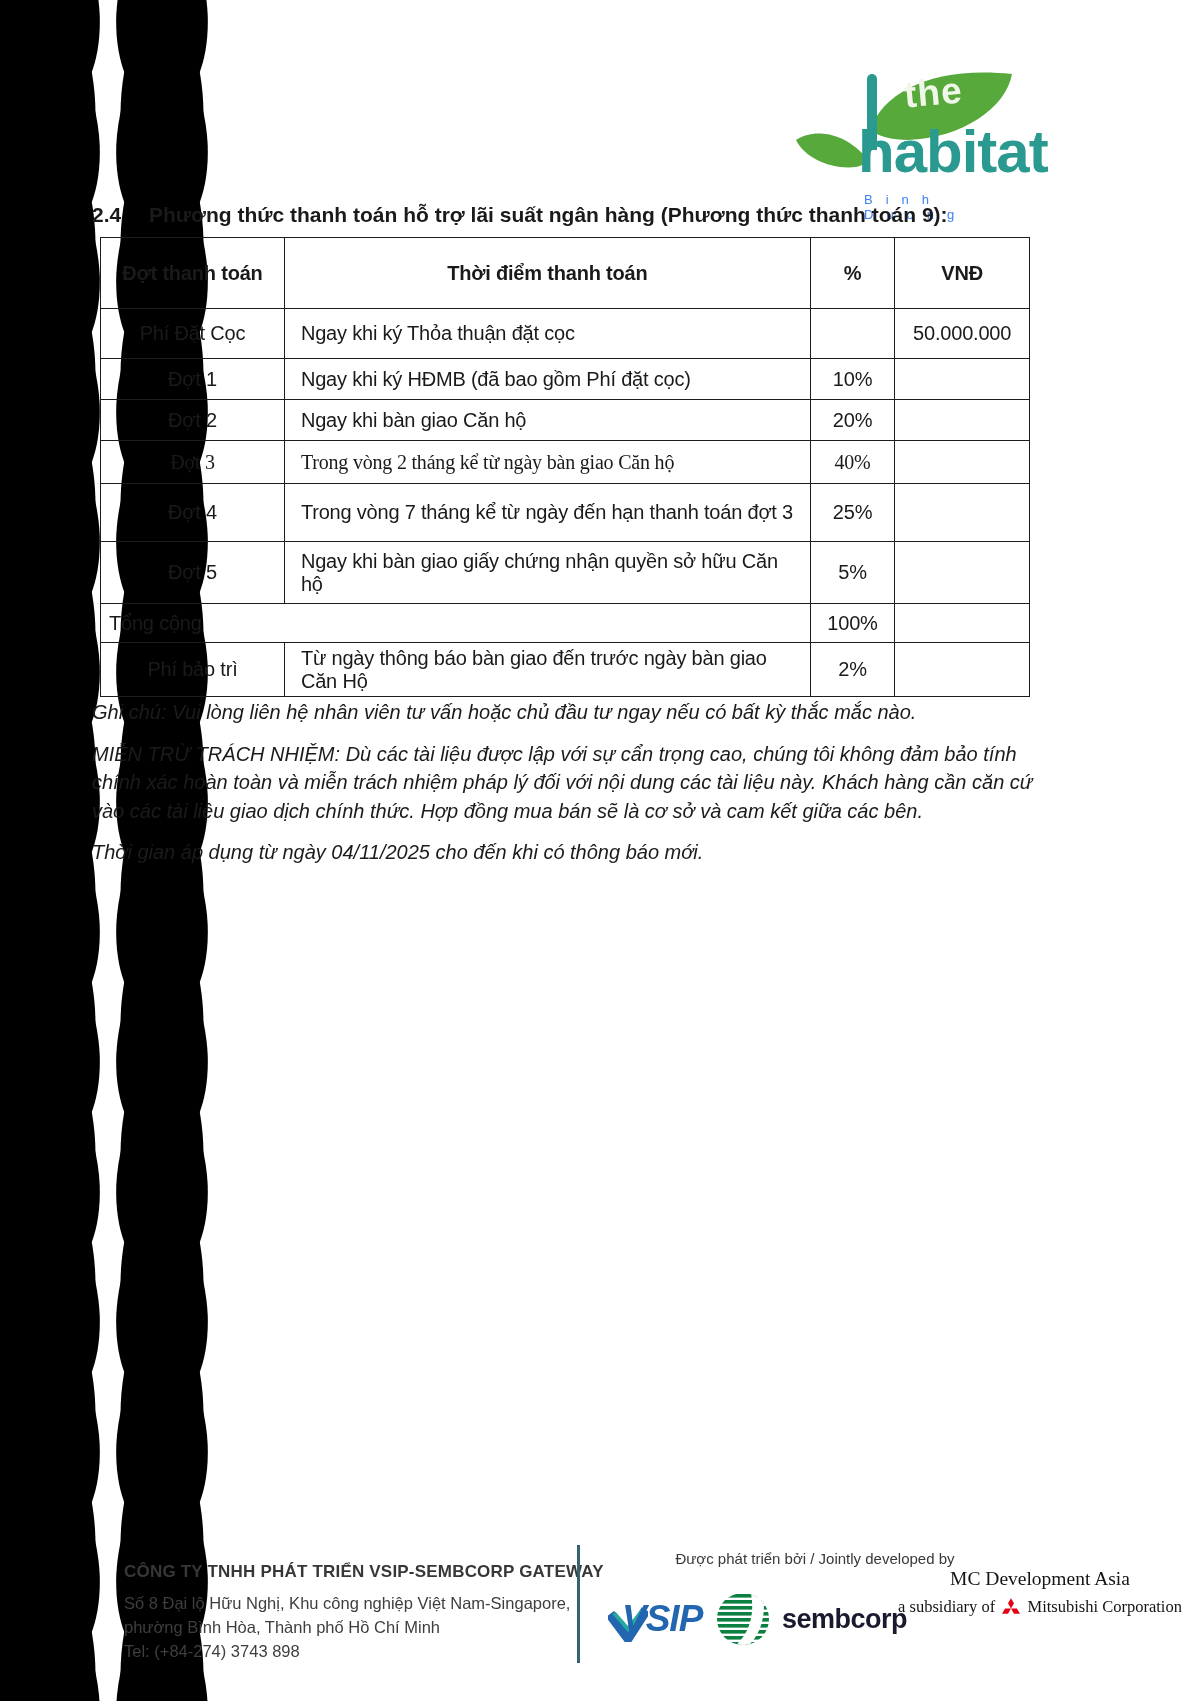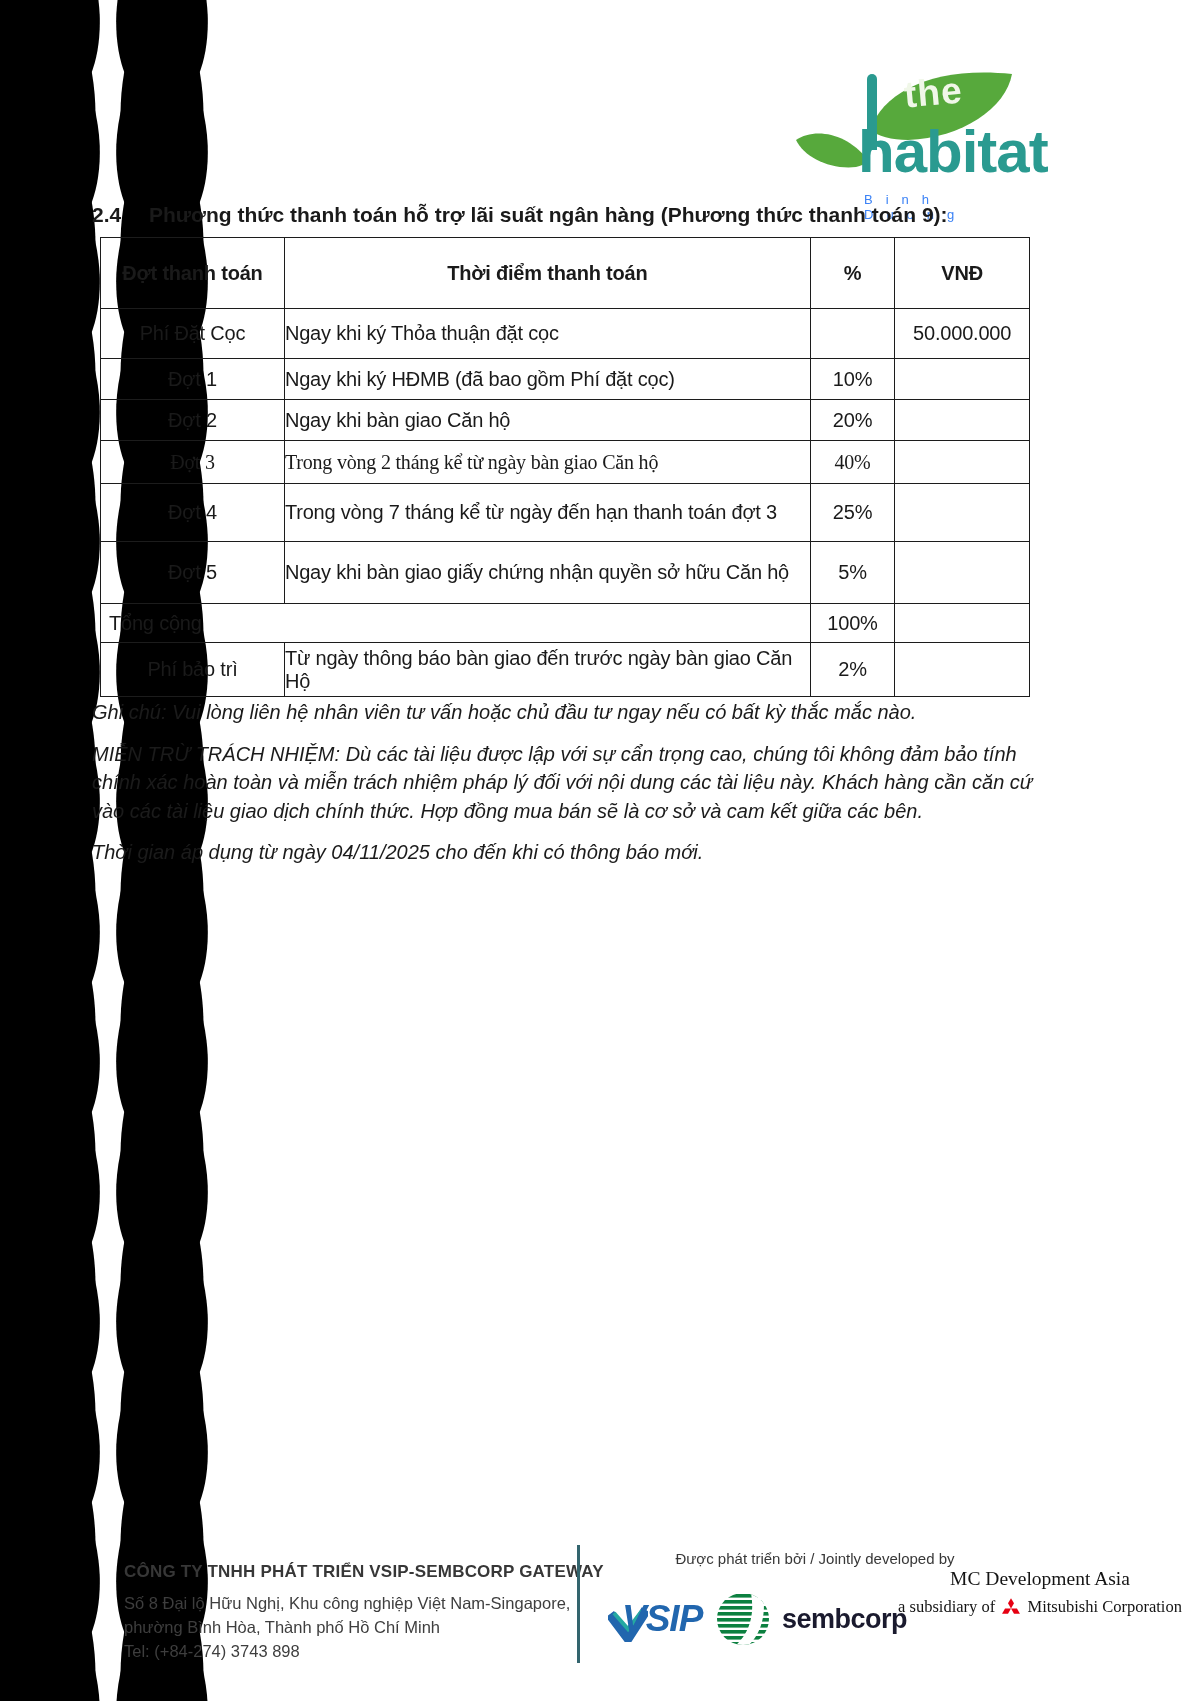--- a/index.html
+++ b/index.html
@@ -23,21 +23,21 @@
   
   .heading{position:absolute;left:92px;top:203px;width:960px;font-size:21px;font-weight:bold;display:flex;}
   .heading .num{width:57px;flex:0 0 57px;}
   
   table.pay{position:absolute;left:100px;top:237px;width:930px;border-collapse:collapse;
     font-size:20px;letter-spacing:-0.2px;}
   table.pay th, table.pay td{border:1.6px solid #1c1c1c;padding:2px 8px;vertical-align:middle;}
   table.pay th{height:66px;font-weight:bold;text-align:center;font-size:20px;}
   table.pay td.c-stage{text-align:center;}
   table.pay td.c-merged{text-align:left;padding-left:8px;}
-  table.pay td.c-time{text-align:left;padding-left:0;}
+  table.pay td.c-time{text-align:left;padding-left:16px;}
   table.pay td.c-pct{text-align:center;}
   table.pay td.c-vnd{text-align:center;}
   table.pay tbody tr:nth-child(1){height:50px;}
   table.pay tbody tr:nth-child(2){height:41px;}
   table.pay tbody tr:nth-child(3){height:41px;}
   table.pay tbody tr:nth-child(4){height:43px;font-family:Liberation Serif, serif;}
   table.pay tbody tr:nth-child(5){height:58px;}
   table.pay tbody tr:nth-child(6){height:62px;}
   table.pay tbody tr:nth-child(7){height:39px;}
   table.pay tbody tr:nth-child(8){height:54px;}

